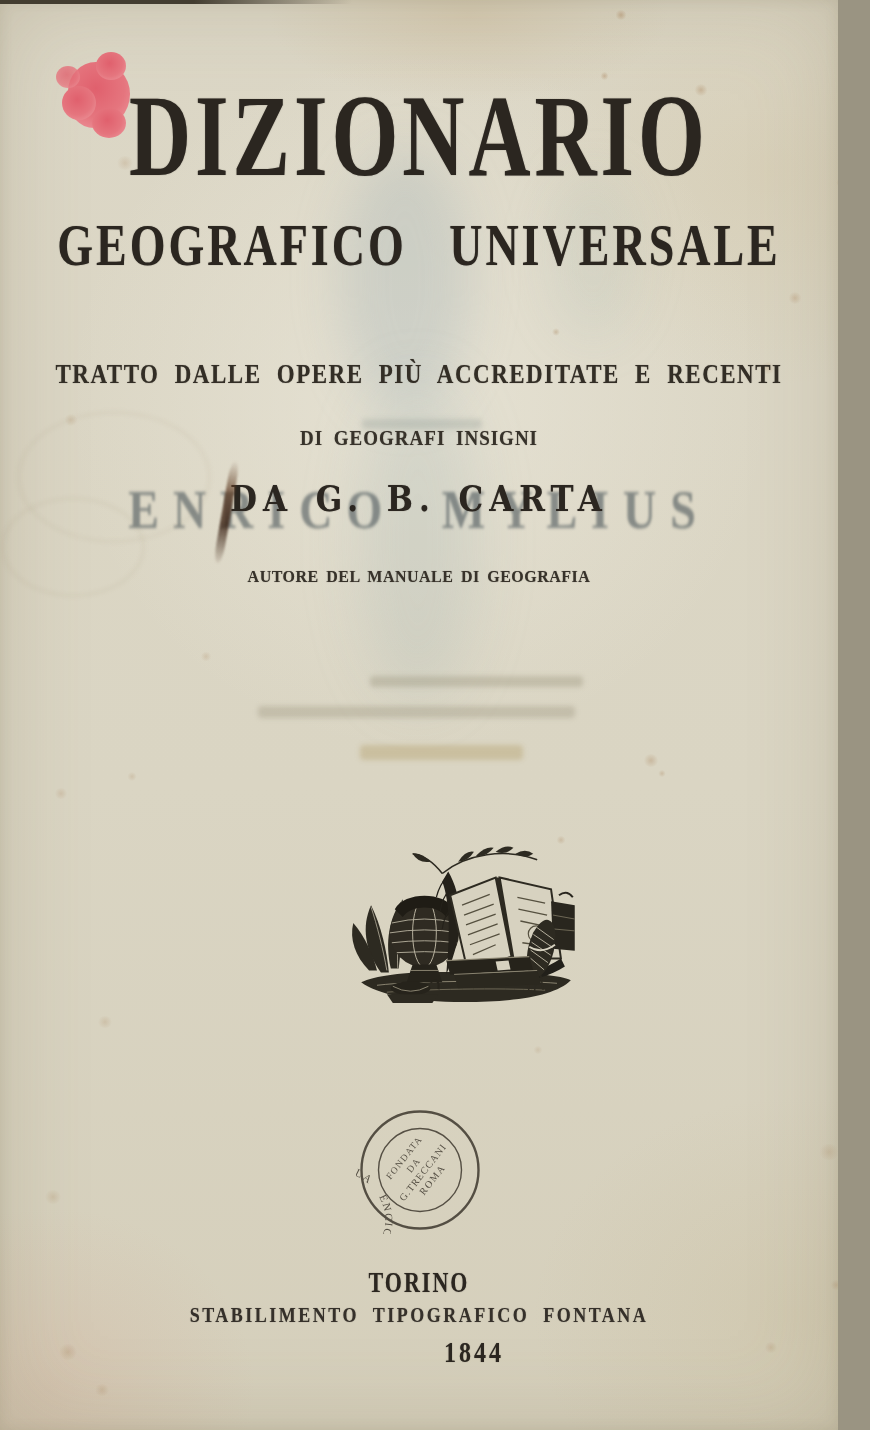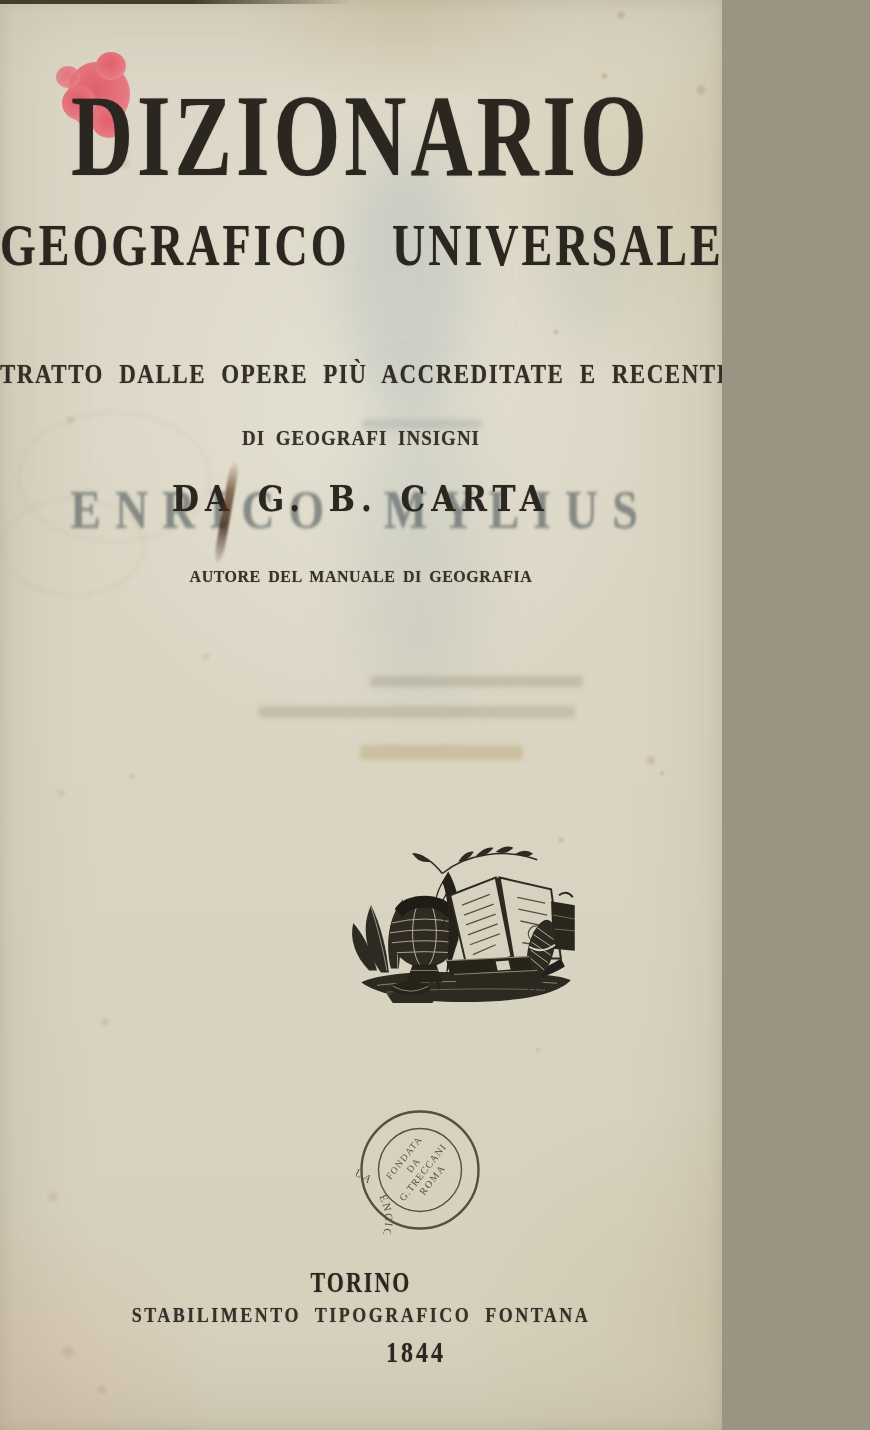--- a/index.html
+++ b/index.html
@@ -1,16 +1,16 @@
 <!DOCTYPE html>
 <html><head>
 <meta charset="utf-8">
 <style>
   html,body{margin:0;padding:0;background:#9a9482;}
-  #page{position:relative;width:722px;height:1430px;overflow:hidden;
+  #page{position:relative;width:838px;height:1430px;overflow:hidden;
     font-family:"Liberation Serif",serif;
     background-color:#d9d4c2;
     background-image:
       radial-gradient(ellipse 60% 35% at 50% 28%, rgba(238,235,223,.55), rgba(238,235,223,0) 70%),
       radial-gradient(ellipse 30% 8% at 56% 1%, rgba(190,160,110,.22), rgba(190,160,110,0) 80%),
       radial-gradient(ellipse 40% 20% at 92% 12%, rgba(198,178,132,.20), rgba(198,178,132,0) 75%),
       radial-gradient(ellipse 35% 18% at 6% 97%, rgba(205,152,128,.20), rgba(205,152,128,0) 70%),
       radial-gradient(ellipse 45% 22% at 95% 92%, rgba(186,168,122,.18), rgba(186,168,122,0) 70%),
       linear-gradient(180deg,#dcd7c6 0%,#dad5c3 55%,#d5cfbb 100%);
     box-shadow: inset 0 0 90px rgba(118,104,72,.22), inset 0 0 14px rgba(100,90,60,.14);

